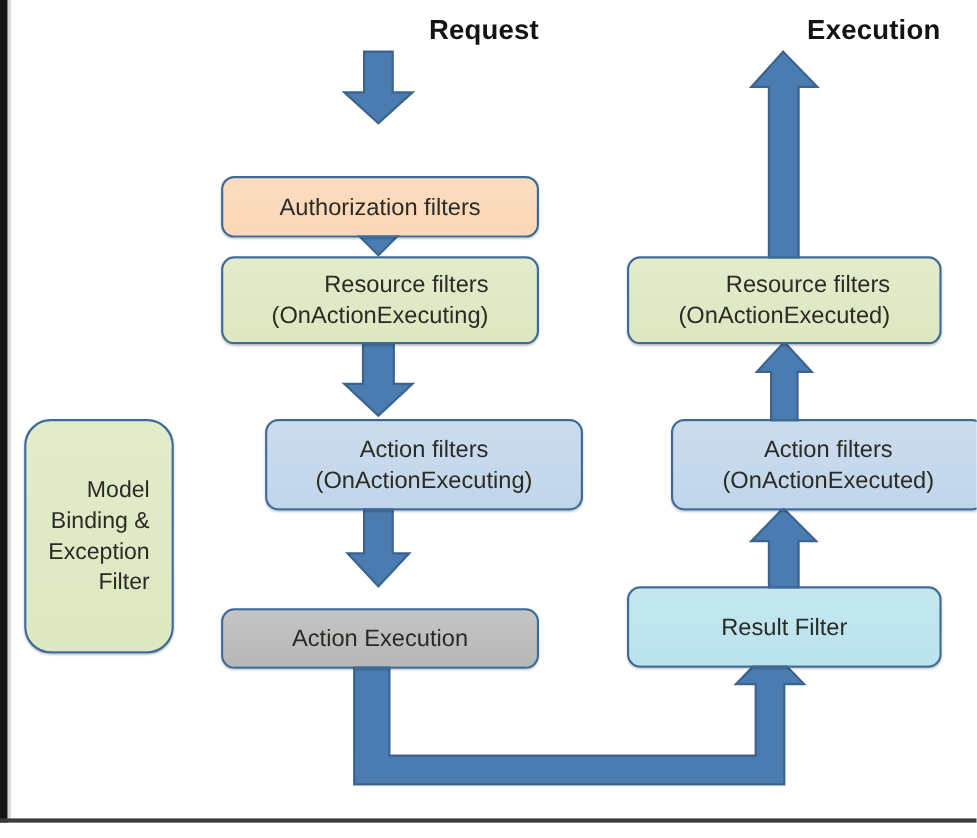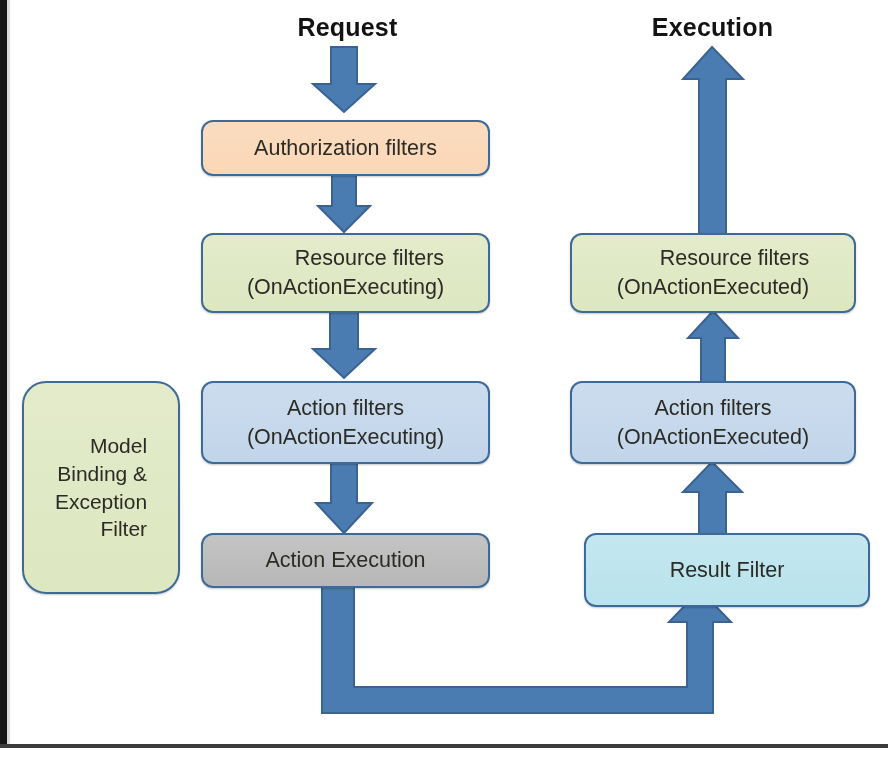--- a/index.html
+++ b/index.html
@@ -46,21 +46,21 @@
     background: #ffffff;
   }
 
   
   .heading {
     position: absolute;
     font-weight: bold;
     font-size: 25px;
     color: #131313;
     letter-spacing: .2px;
-    text-align: center;
+    text-align: right;
     white-space: nowrap;
   }
 
   
   .node {
     position: absolute;
     box-sizing: border-box;
     border: 2.5px solid #3d6a96;
     border-radius: 12px;
     display: flex;
@@ -71,23 +71,23 @@
     font-size: 21.5px;
     line-height: 1.33;
     box-shadow: 0 1px 2px rgba(0,0,0,.22);
   }
   .node .label {
     display: block;
     padding: 0 6px;
     white-space: pre-line;
   }
 
-  .fill-peach  { background: linear-gradient(#fbdcc0,#fbd7b6); }
+  .fill-peach  { background: linear-gradient(#fbdcc0,#fbd7b6); margin-top: 40px; }
   .fill-green  { background: linear-gradient(#e3ebcb,#dde7c0); text-align: right; }
-  .fill-blue   { background: linear-gradient(#ccdcee,#c1d5ea); }
+  .fill-blue   { background: linear-gradient(#ccdcee,#c1d5ea); margin-left: 40px; }
   .fill-gray   { background: linear-gradient(#c4c4c4,#b7b7b7); }
   .fill-cyan   { background: linear-gradient(#c4e7ef,#b9e3ed); }
 
   
   .arrow {
     position: absolute;
     overflow: visible;
   }
   .arrow polygon, .arrow path {
     fill: #4a7cb1;
@@ -157,41 +157,41 @@
   <div class="node fill-green" style="left:201px; top:233px; width:289px; height:80px;">
     <span class="label">Resource filters
 (OnActionExecuting)</span>
   </div>
 
   <div class="node fill-blue" style="left:201px; top:381px; width:289px; height:83px;">
     <span class="label">Action filters
 (OnActionExecuting)</span>
   </div>
 
-  <div class="node fill-gray" style="left:201px; top:533px; width:289px; height:55px;">
+  <div class="node fill-gray" style="left:201px; top:553px; width:289px; height:55px;">
     <span class="label">Action Execution</span>
   </div>
 
-  <div class="node fill-green" style="left:22px; top:381px; width:158px; height:213px; border-radius:24px; font-size:21px;">
+  <div class="node fill-green" style="left:22px; top:381px; width:136px; height:213px; border-radius:24px; font-size:21px;">
     <span class="label">Model
 Binding &amp;
 Exception
 Filter</span>
   </div>
 
   <div class="node fill-green" style="left:570px; top:233px; width:286px; height:80px;">
     <span class="label">Resource filters
 (OnActionExecuted)</span>
   </div>
 
   <div class="node fill-blue" style="left:570px; top:381px; width:286px; height:83px;">
     <span class="label">Action filters
 (OnActionExecuted)</span>
   </div>
 
-  <div class="node fill-cyan" style="left:584px; top:533px; width:286px; height:74px;">
+  <div class="node fill-cyan" style="left:570px; top:533px; width:286px; height:74px;">
     <span class="label">Result Filter</span>
   </div>
 
   <div id="frame-bottom"></div>
   <div id="frame-bottom-under"></div>
 
 </div>
 
 </body></html>

